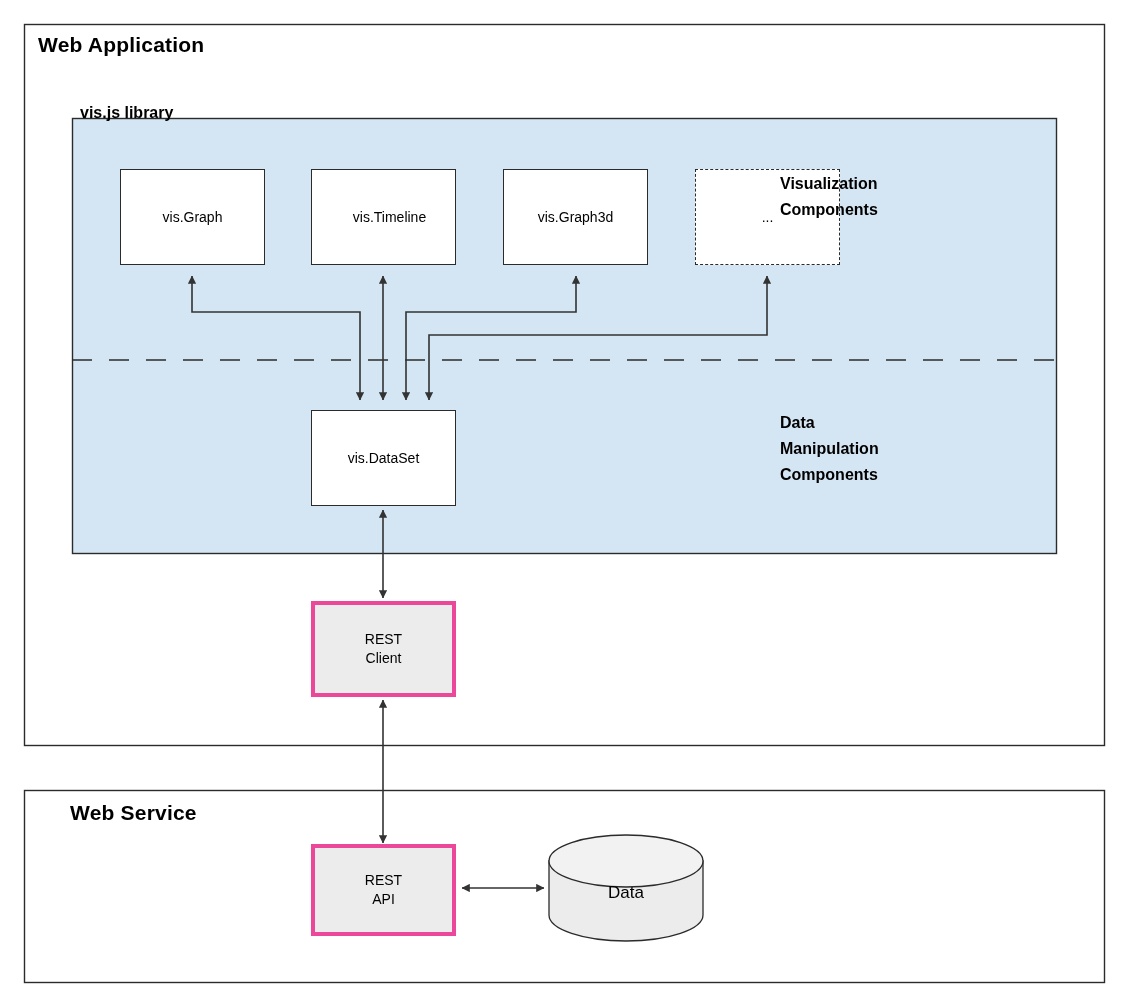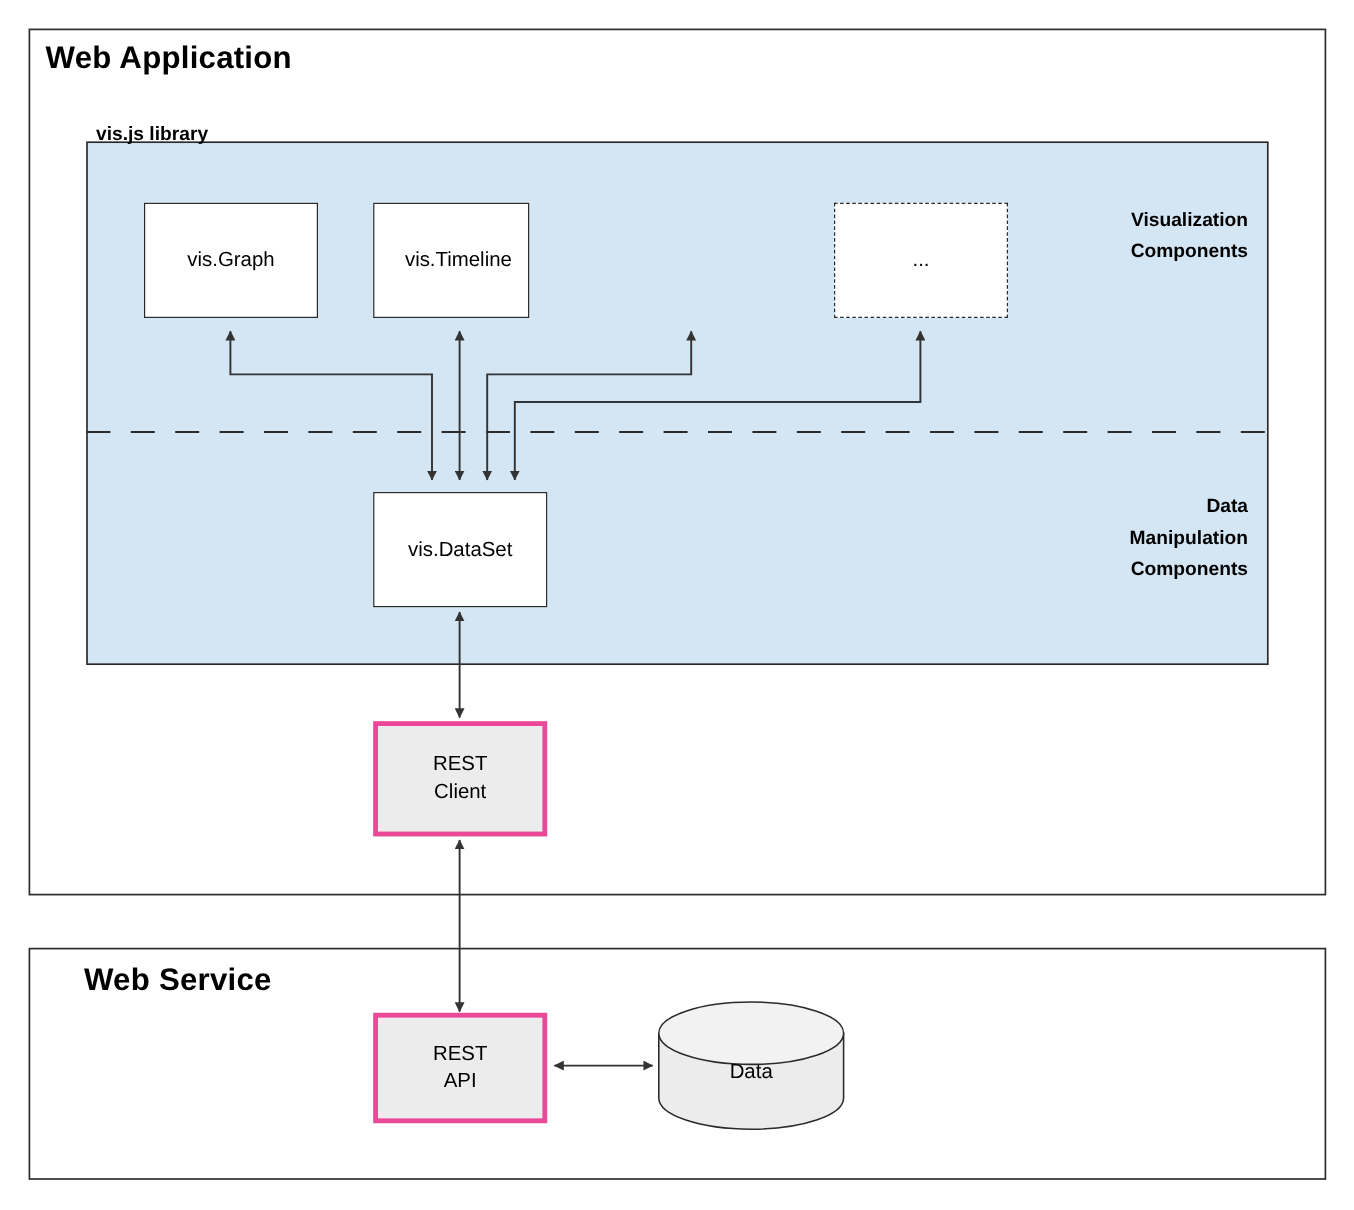--- a/index.html
+++ b/index.html
@@ -19,61 +19,60 @@
   }
   svg.layer {
     position: absolute;
     left: 0;
     top: 0;
     width: 1128px;
     height: 1008px;
   }
   .frame-title {
     position: absolute;
-    font-size: 26px;
+    font-size: 21px;
     font-weight: bold;
     color: #000000;
     letter-spacing: 0.2px;
     white-space: nowrap;
   }
   .panel-title {
     position: absolute;
     font-size: 16px;
     font-weight: bold;
     color: #000000;
     white-space: nowrap;
     margin-top: 16px;
   }
   .node-box {
     position: absolute;
     box-sizing: border-box;
     display: flex;
     align-items: center;
     justify-content: center;
     text-align: center;
-    font-size: 17px;
+    font-size: 14px;
     color: #000000;
     line-height: 1.35;
     border: 1px solid #2b2b2b;
     background: #ffffff;
   }
   .node-box.dashed {
     border: 1px dashed #2b2b2b;
     background: #ffffff;
   }
   .node-box.gray {
     background: #ececec;
     border: 4px solid #ec4899;
   }
   .side-label {
     position: absolute;
     font-size: 16px;
     font-weight: bold;
     color: #000000;
-    text-align: right;
     line-height: 1.62;
     white-space: pre-line;
   }
   .db-label {
     position: absolute;
     font-size: 17px;
     color: #000000;
     text-align: center;
     width: 160px;
   }
@@ -119,22 +118,23 @@
   </svg>
 
   <div class="frame-title" style="left:38px; top:33px;">Web Application</div>
 
   <div class="panel-title" style="left:80px; top:88px;">vis.js library</div>
 
   <div class="frame-title" style="left:38px; top:801px;margin-left:32px;">Web Service</div>
 
   <div class="node-box" style="left:120px; top:169px; width:145px; height:96px;">vis.Graph</div>
 
-  <div class="node-box" style="left:311px; top:169px; width:130px; height:96px;padding-left:12px;">vis.Timeline</div>
+  <div class="node-box" style="left:311px; top:169px; width:145px; height:96px;padding-left:12px;">vis.Timeline</div>
 
+  <div class="node-box" style="left:503px; top:169px; width:145px; height:96px;">vis.Graph3d</div>
 
   <div class="node-box dashed" style="left:695px; top:169px; width:145px; height:96px;">...</div>
 
   <div class="node-box" style="left:311px; top:410px; width:145px; height:96px;">vis.DataSet</div>
 
   <div class="node-box gray" style="left:311px; top:601px; width:145px; height:96px; white-space:pre-line;">REST
 Client</div>
 
   <div class="node-box gray" style="left:311px; top:844px; width:145px; height:92px; white-space:pre-line;">REST
 API</div>

